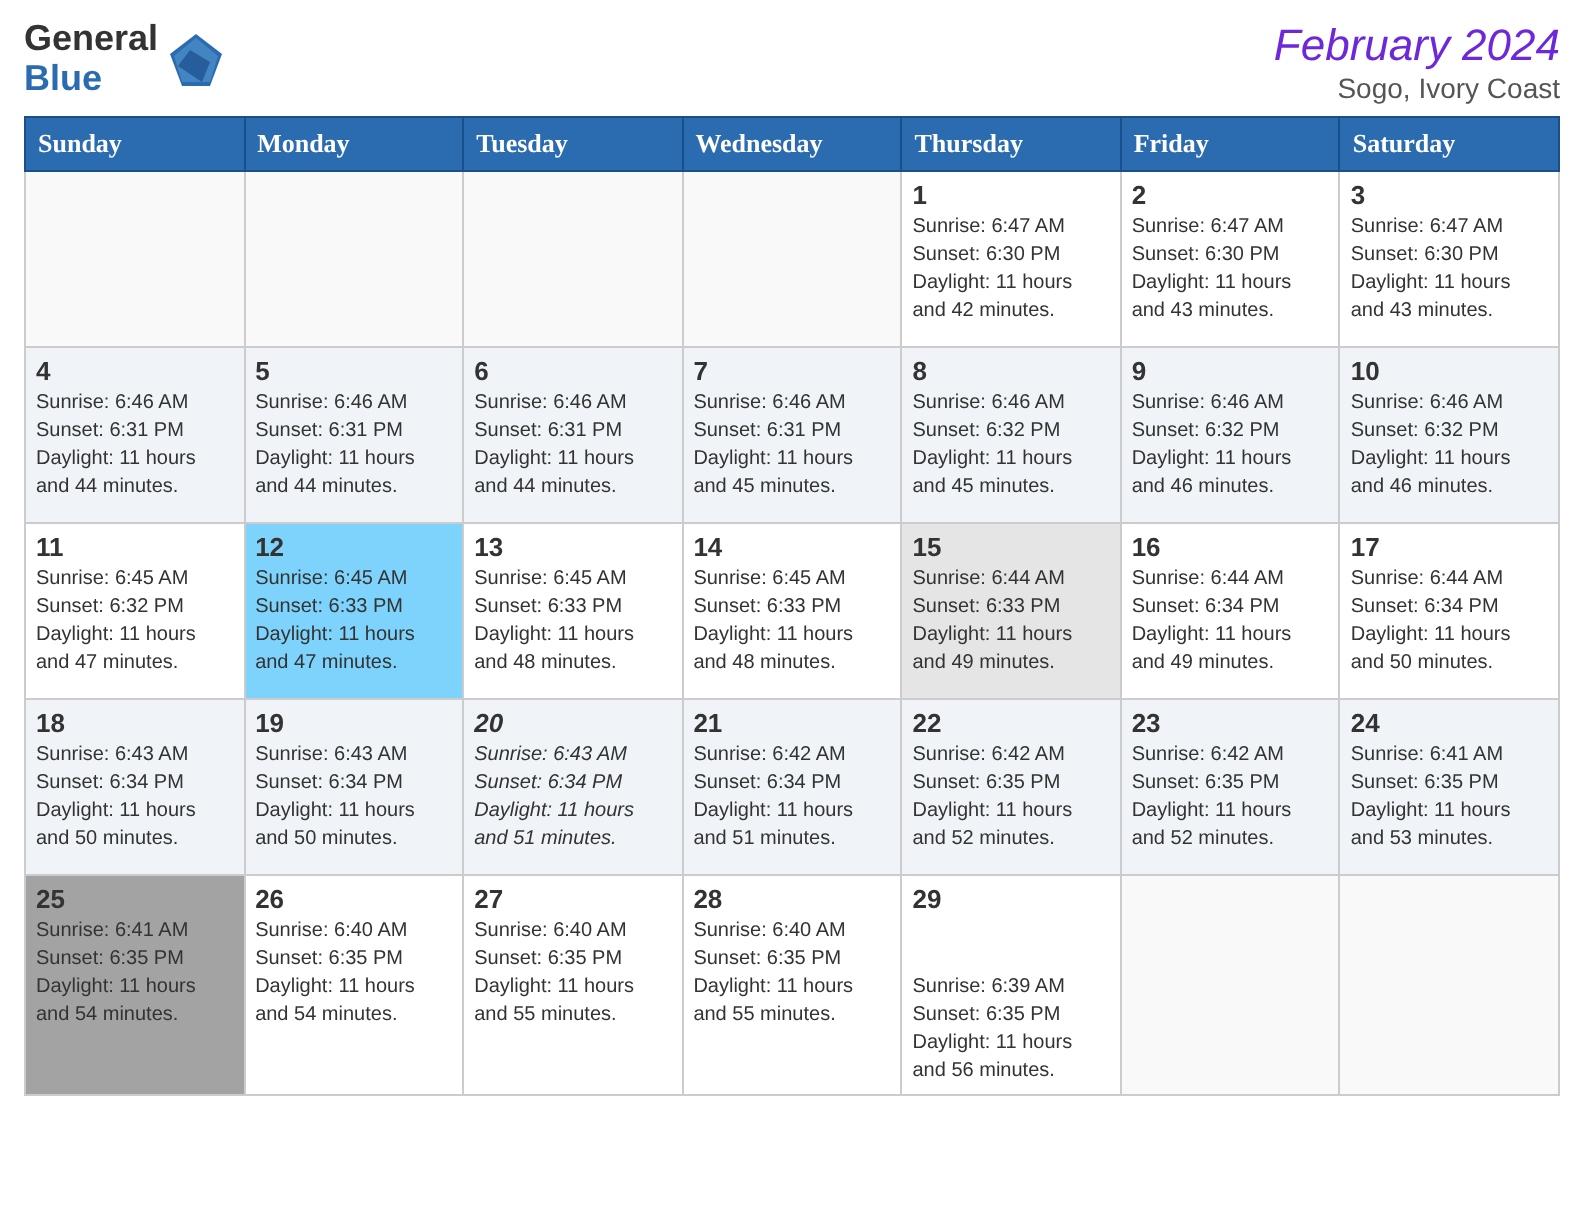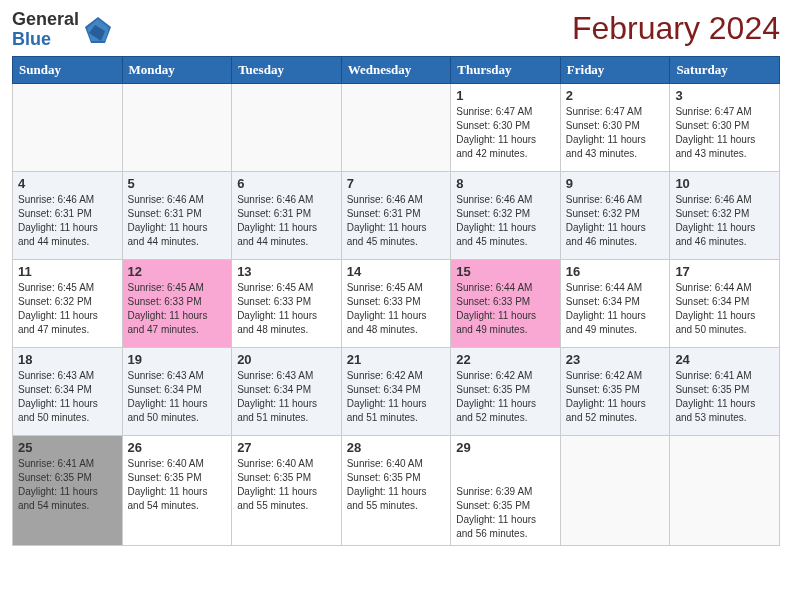--- a/index.html
+++ b/index.html
@@ -28,23 +28,24 @@
     }
     .logo-text {
       display: flex;
       flex-direction: column;
       line-height: 1;
     }
     .title-block {
       text-align: right;
     }
     .month-title {
-      font-size: 32px;
-      color: #7f1d1d;
+      font-size: 22px;
+      color: #6d28d9;
       font-weight: normal;
+      font-style: italic;
     }
     .subtitle {
       font-size: 14px;
       color: #555;
     }
     .calendar {
       width: 100%;
       border-collapse: collapse;
       table-layout: fixed;
     }
@@ -102,20 +103,21 @@
       </div>
 
       <svg width="30" height="30" viewBox="0 0 30 30">
         <polygon points="8,28 22,28 28,12 15,2 2,12" fill="#2b6cb0"></polygon>
         <polygon points="15,4 26,13 22,26 8,26 4,13" fill="#5b9bd5" opacity="0.5"></polygon>
         <polygon points="12,10 22,16 18,26 6,18" fill="#1a4f8a" opacity="0.7"></polygon>
       </svg>
     </div>
     <div class="title-block">
       <div class="month-title">February 2024</div>
+      <div class="subtitle">Sogo, Ivory Coast</div>
     </div>
   </div>
 
   <table class="calendar">
     <thead>
       <tr>
       <th>Sunday</th>
           <th>Monday</th>
           <th>Tuesday</th>
           <th>Wednesday</th>
@@ -193,39 +195,39 @@
 Daylight: 11 hours and 46 minutes.</div>
           </td>
         </tr>
         <tr>
           <td style="background-color: rgb(255, 255, 255);">
             <span class="day-num">11</span>
             <div class="day-info" style="white-space: pre-line;">Sunrise: 6:45 AM
 Sunset: 6:32 PM
 Daylight: 11 hours and 47 minutes.</div>
           </td>
-          <td style="background-color: #f9a8d4;">
+          <td style="background-color: #7dd3fc;">
             <span class="day-num">12</span>
             <div class="day-info" style="white-space: pre-line;">Sunrise: 6:45 AM
 Sunset: 6:33 PM
 Daylight: 11 hours and 47 minutes.</div>
           </td>
           <td style="background-color: rgb(255, 255, 255);">
             <span class="day-num">13</span>
             <div class="day-info" style="white-space: pre-line;">Sunrise: 6:45 AM
 Sunset: 6:33 PM
 Daylight: 11 hours and 48 minutes.</div>
           </td>
           <td style="background-color: rgb(255, 255, 255);">
             <span class="day-num">14</span>
             <div class="day-info" style="white-space: pre-line;">Sunrise: 6:45 AM
 Sunset: 6:33 PM
 Daylight: 11 hours and 48 minutes.</div>
           </td>
-          <td style="background-color: #f9a8d4; margin-left: 25px;">
+          <td style="background-color: #e5e5e5; margin-left: 25px;">
             <span class="day-num">15</span>
             <div class="day-info" style="white-space: pre-line;">Sunrise: 6:44 AM
 Sunset: 6:33 PM
 Daylight: 11 hours and 49 minutes.</div>
           </td>
           <td style="background-color: rgb(255, 255, 255);">
             <span class="day-num">16</span>
             <div class="day-info" style="white-space: pre-line;">Sunrise: 6:44 AM
 Sunset: 6:34 PM
 Daylight: 11 hours and 49 minutes.</div>
@@ -243,21 +245,21 @@
             <div class="day-info" style="white-space: pre-line;">Sunrise: 6:43 AM
 Sunset: 6:34 PM
 Daylight: 11 hours and 50 minutes.</div>
           </td>
           <td style="background-color: rgb(240, 244, 248);">
             <span class="day-num">19</span>
             <div class="day-info" style="white-space: pre-line;">Sunrise: 6:43 AM
 Sunset: 6:34 PM
 Daylight: 11 hours and 50 minutes.</div>
           </td>
-          <td style="background-color: rgb(240, 244, 248);">
+          <td style="background-color: rgb(240, 244, 248); font-style: italic;">
             <span class="day-num">20</span>
             <div class="day-info" style="white-space: pre-line;">Sunrise: 6:43 AM
 Sunset: 6:34 PM
 Daylight: 11 hours and 51 minutes.</div>
           </td>
           <td style="background-color: rgb(240, 244, 248);">
             <span class="day-num">21</span>
             <div class="day-info" style="white-space: pre-line;">Sunrise: 6:42 AM
 Sunset: 6:34 PM
 Daylight: 11 hours and 51 minutes.</div>

